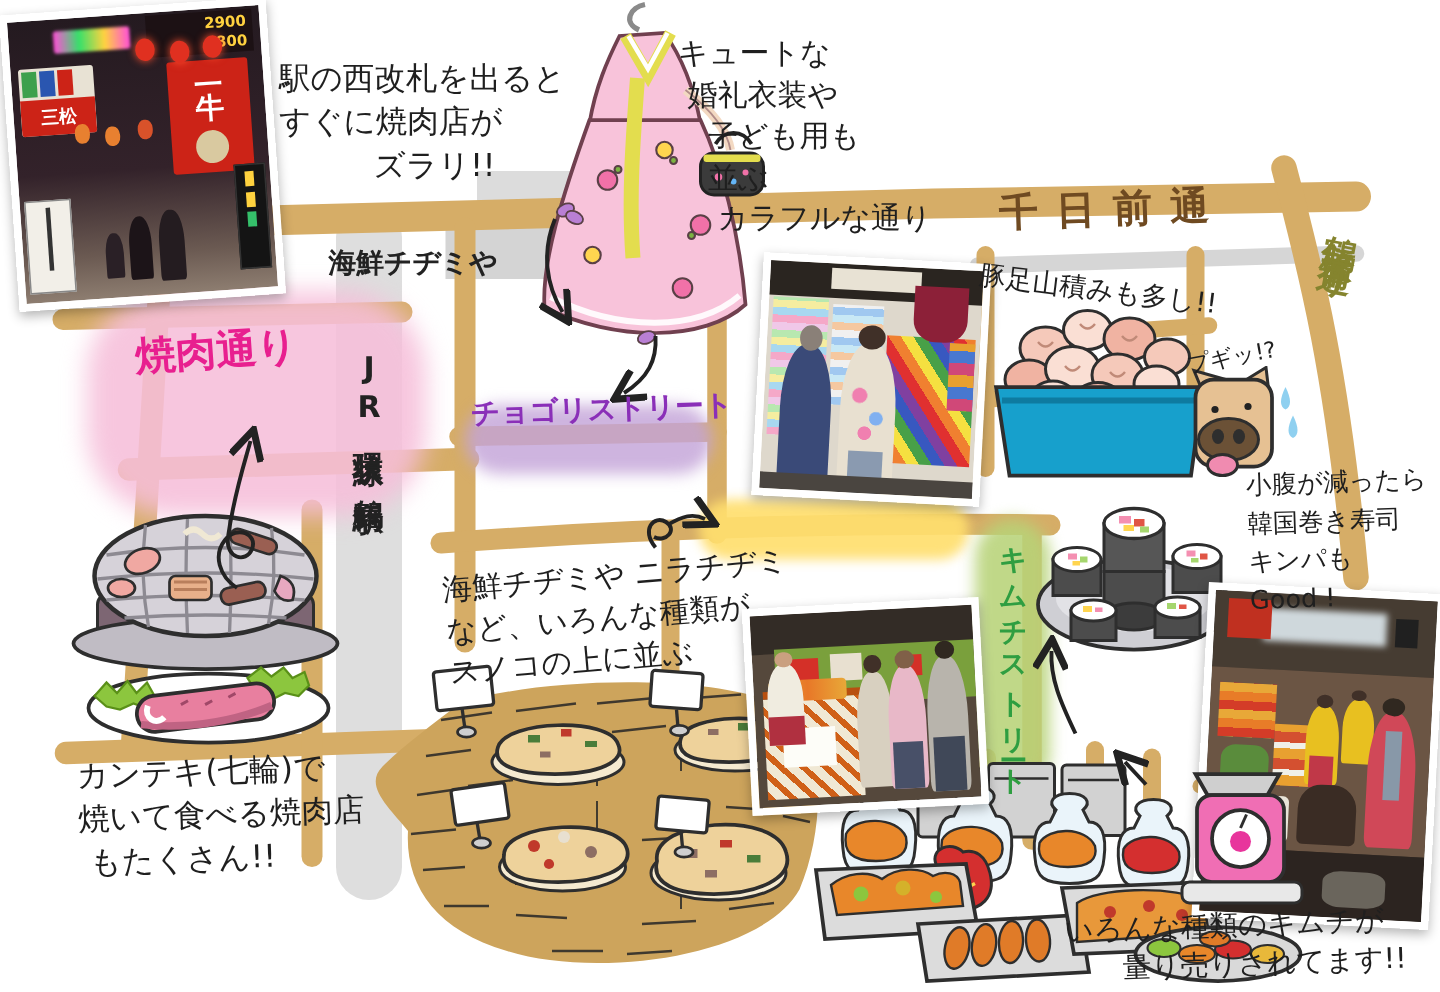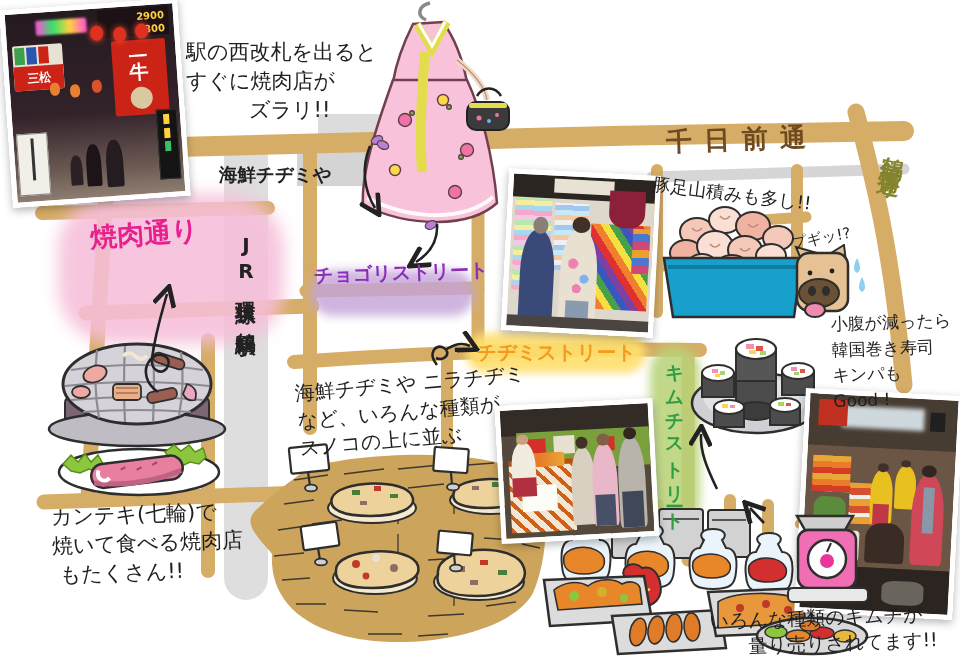--- a/index.html
+++ b/index.html
@@ -500,28 +500,32 @@
   <div class="street vtext" style="left:878px;top:140px;font-size:23px;letter-spacing:5px;color:#85842e;transform:rotate(11deg);z-index:7">鶴橋本通り</div>
 
   <div class="street vtext" style="left:233px;top:233px;font-size:20px;letter-spacing:2px;color:#222;z-index:7">JR環状線 鶴橋駅</div>
 
   <div class="street" style="left:219px;top:162px;font-size:18.5px;color:#222;z-index:7">海鮮チヂミや</div>
 
   <div class="street" style="left:90px;top:216px;font-size:27px;color:#e81f8f;transform:rotate(-4deg);z-index:7">焼肉通り</div>
 
   <div class="street" style="left:314px;top:260px;font-size:19px;color:#8a2fb8;transform:rotate(-2deg);z-index:7">チョゴリストリート</div>
 
-  <div class="street" style="left:477px;top:339px;font-size:19.5px;color:#f59a1e;z-index:7">チヂミストリート</div>
 
   <div class="street vtext" style="left:662px;top:352px;font-size:18.5px;letter-spacing:3px;color:#2f9e41;z-index:7">キムチストリート</div>
 
   <div class="anno" style="left:186px;top:38px;font-size:21px;z-index:7">駅の西改札を出ると
 すぐに焼肉店が
 　　　ズラリ!!</div>
 
+  <div class="anno" style="left:452px;top:22px;font-size:20px;z-index:7">キュートな
+ 婚礼衣装や
+　子ども用も
+　並ぶ
+　 カラフルな通り</div>
 
   <div class="anno" style="left:652px;top:182px;font-size:18px;transform:rotate(7deg);z-index:7">豚足山積みも多し!!</div>
 
   <div class="anno" style="left:791px;top:228px;font-size:15px;transform:rotate(-10deg);z-index:7">プギッ!?</div>
 
   <div class="anno" style="left:297px;top:370px;font-size:20px;transform:rotate(-5deg);z-index:7">海鮮チヂミや ニラチヂミ
 など、いろんな種類が
 スノコの上に並ぶ</div>
 
   <div class="anno" style="left:832px;top:310px;font-size:17px;line-height:1.5;transform:rotate(-2deg);z-index:7">小腹が減ったら

